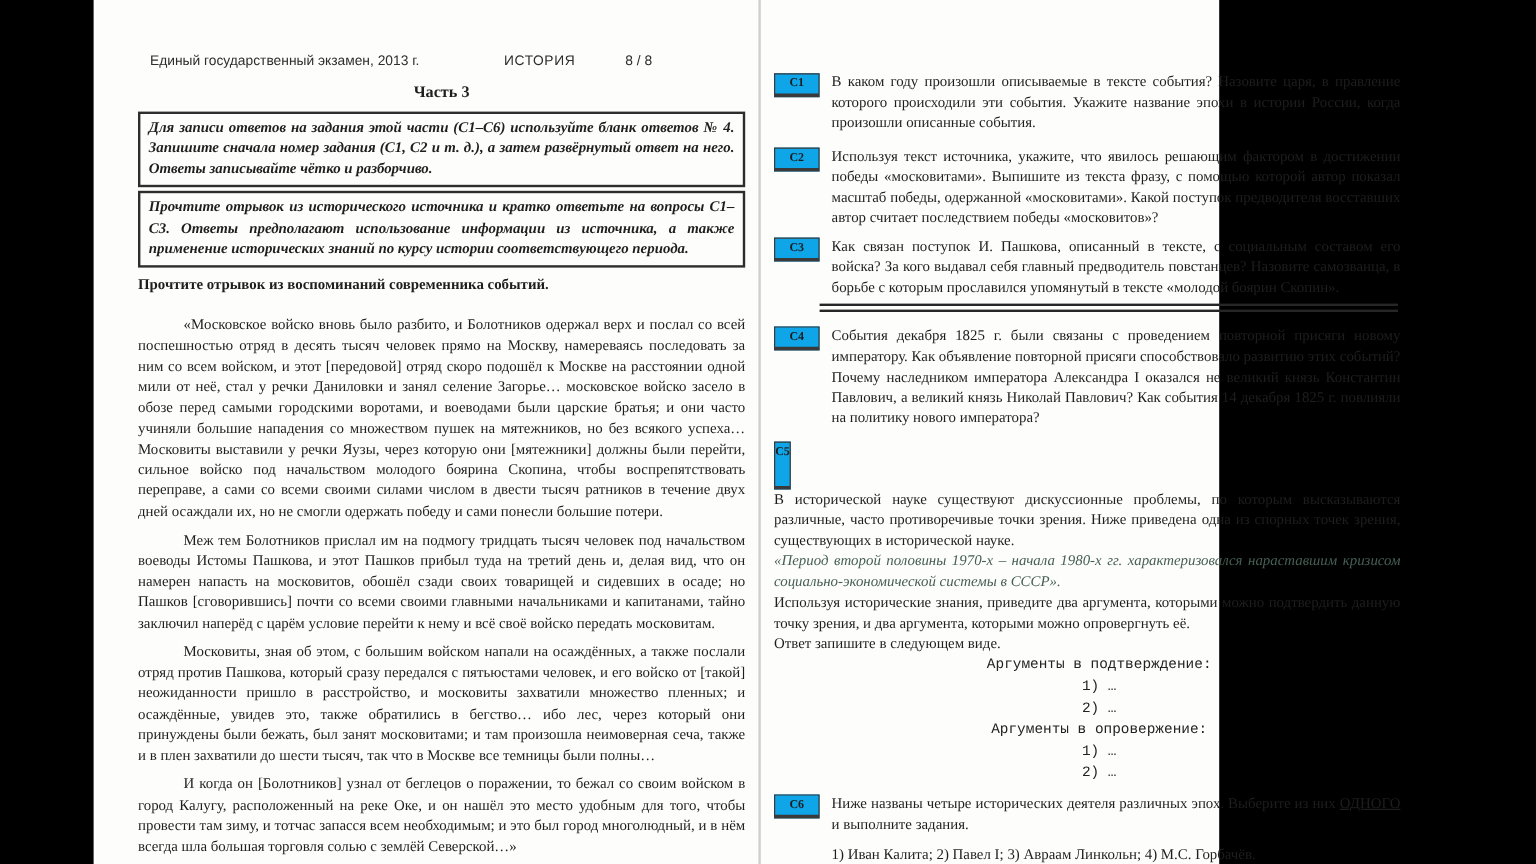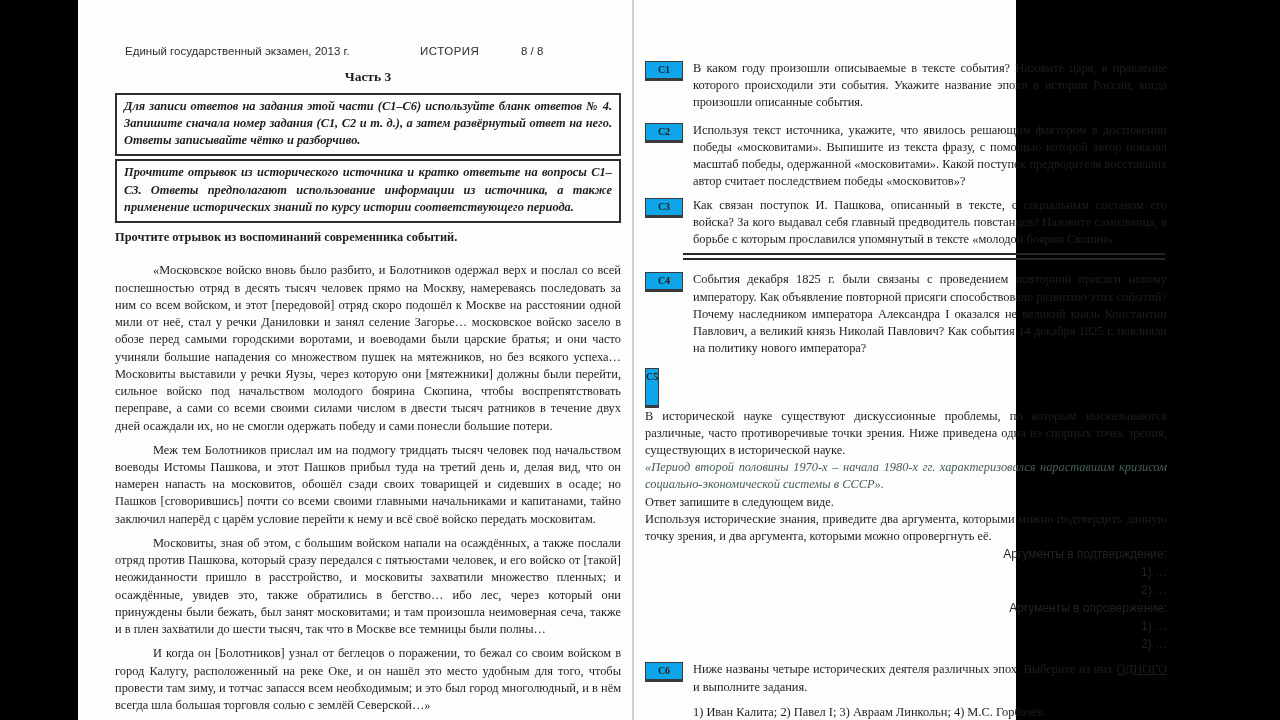--- a/index.html
+++ b/index.html
@@ -72,24 +72,24 @@
   .mb-c5 { margin-bottom:8px;flex-direction:column; }
   .section-sep {
     height:3px;
     border-top:2px solid #262626;
     border-bottom:2px solid #262626;
     margin:2px 2px 11px 38px;
   }
   .t5-quote { font-style:italic; color:#46605577; color:#465f54; }
   .t5-par { margin:0; }
   .args-block {
-    font-family:Liberation Sans, sans-serif;
+    font-family:Liberation Mono, monospace;
     font-size:12px; line-height:1.5;
     margin-left:20px; color:#222;
-    text-align:right;
+    text-align:center;
   }
   .c6-par { margin:0 0 8px 0; }
   .c6-par:last-child { margin-bottom:0; }
   .u { text-decoration:underline; }
 </style>
 </head>
 <body>
 
 <div class="page">
 
@@ -136,22 +136,22 @@
     <div class="task mb-c4">
       <div class="task-label">C4</div>
       <div class="task-text">События декабря 1825 г. были связаны с проведением повторной присяги новому императору. Как объявление повторной присяги способствовало развитию этих событий? Почему наследником императора Александра I оказался не великий князь Константин Павлович, а великий князь Николай Павлович? Как события 14 декабря 1825 г. повлияли на политику нового императора?</div>
     </div>
 
     <div class="task mb-c5">
       <div class="task-label">C5</div>
       <div class="task-text">
         <p class="t5-par">В исторической науке существуют дискуссионные проблемы, по которым высказываются различные, часто противоречивые точки зрения. Ниже приведена одна из спорных точек зрения, существующих в исторической науке.</p>
         <p class="t5-par t5-quote">«Период второй половины 1970-х – начала 1980-х гг. характеризовался нараставшим кризисом социально-экономической системы в СССР».</p>
+        <p class="t5-par">Используя исторические знания, приведите два аргумента, которыми можно подтвердить данную точку зрения, и два аргумента, которыми можно опровергнуть её.</p>
         <p class="t5-par">Ответ запишите в следующем виде.</p>
-        <p class="t5-par">Используя исторические знания, приведите два аргумента, которыми можно подтвердить данную точку зрения, и два аргумента, которыми можно опровергнуть её.</p>
         <div class="args-block">
           <div>Аргументы в подтверждение:</div>
           <div>1) …</div>
           <div>2) …</div>
           <div>Аргументы в опровержение:</div>
           <div>1) …</div>
           <div>2) …</div>
         </div>
       </div>
     </div>

